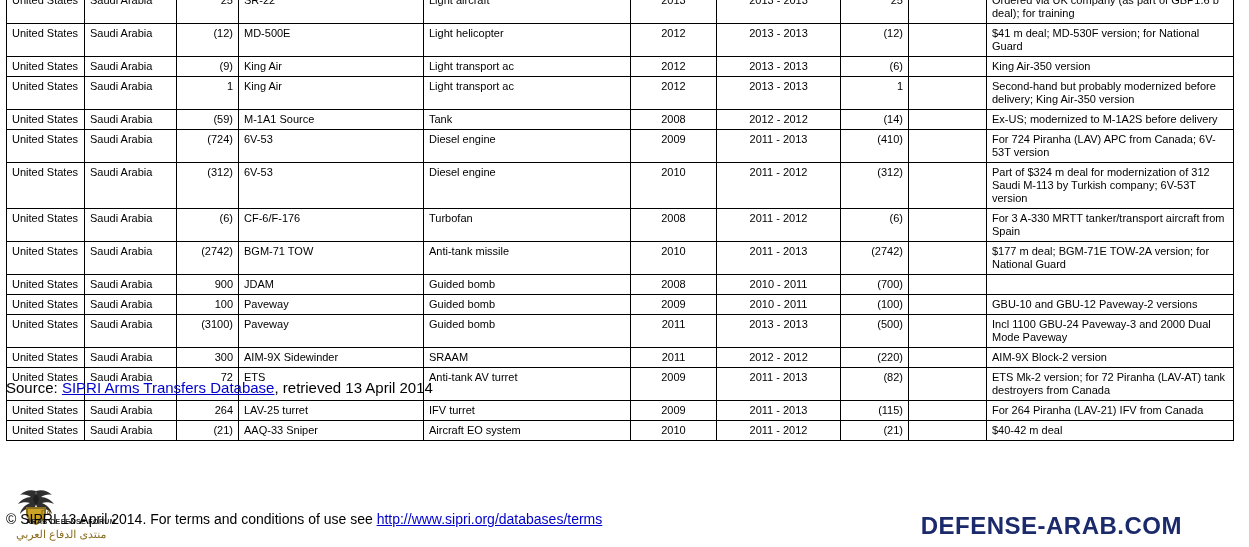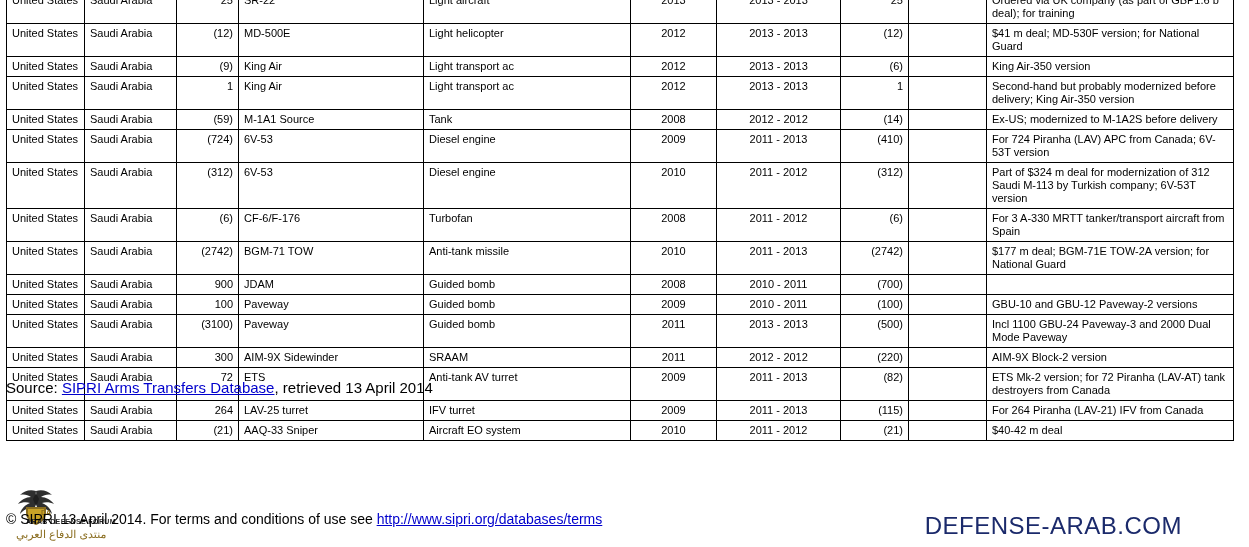--- a/index.html
+++ b/index.html
@@ -116,21 +116,21 @@
     font-size: 7px;
     font-weight: bold;
     color: #8a6d1f;
   }
 
   .watermark {
     position: absolute;
     right: 12px;
     top: 512px;
     font-size: 24px;
-    font-weight: normal;
+    font-weight: bold;
     letter-spacing: 0.5px;
     color: #1b2a6b;
     font-family: "Liberation Sans", sans-serif;
   }
 </style>
 </head>
 <body>
 
 <div class="page">
 

